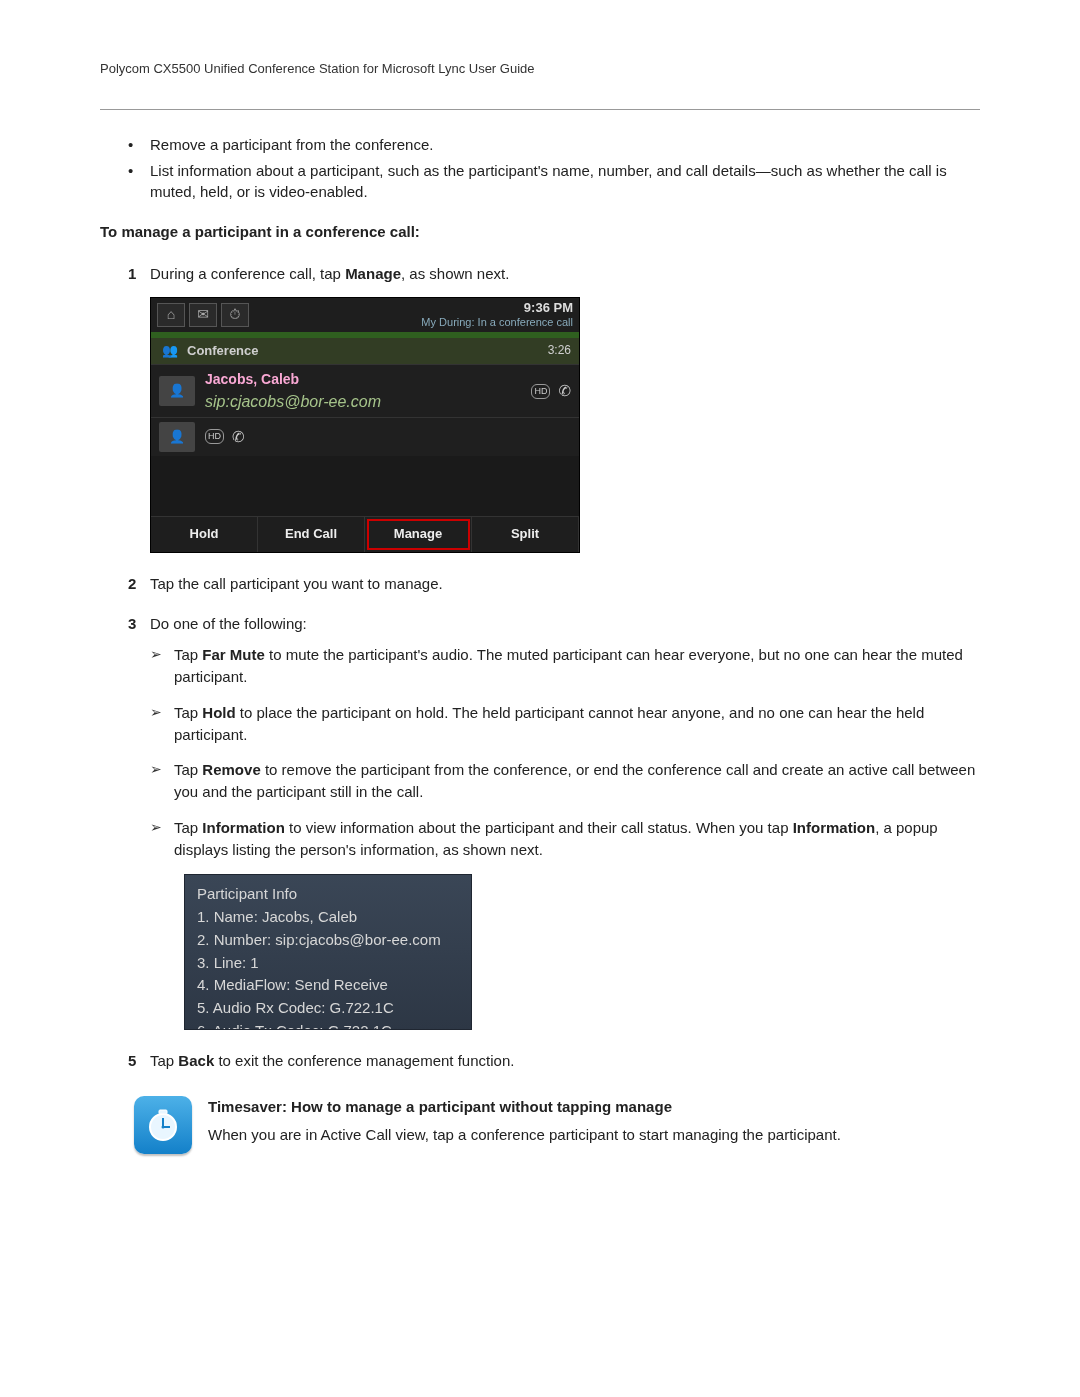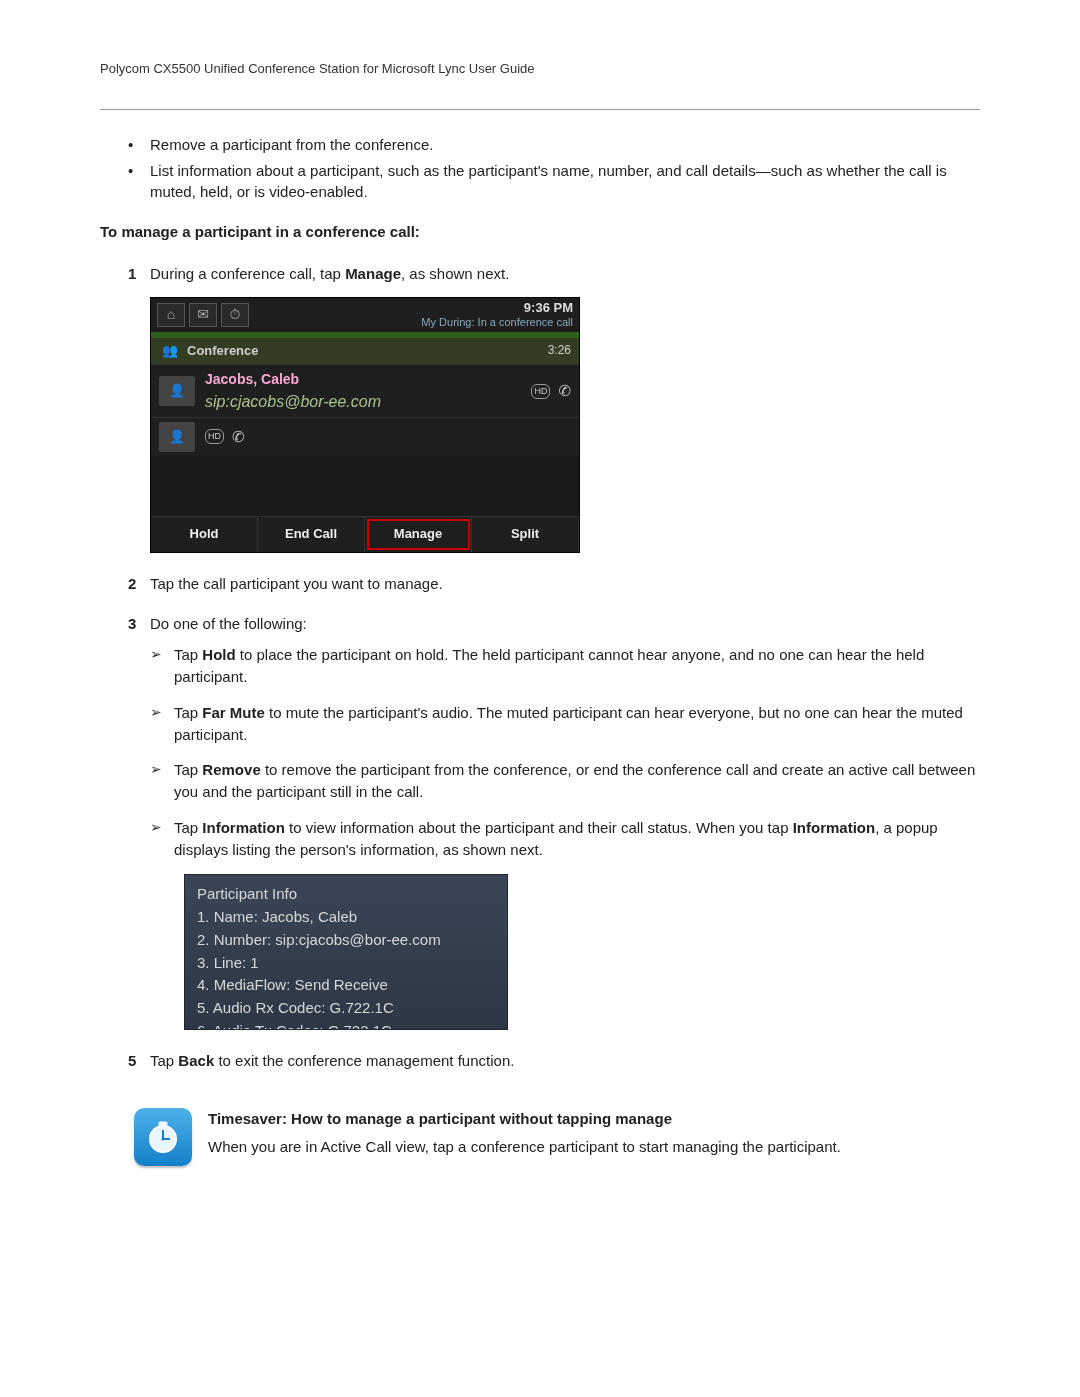--- a/index.html
+++ b/index.html
@@ -174,38 +174,38 @@
     color: #eee;
     border-right: 1px solid #333;
     background: #1e1e1e;
   }
   .conf-btn.sel {
     outline: 2px solid #c00;
     outline-offset: -4px;
   }
   
   .info-shot {
-    width: 324px;
+    width: 288px;
     background: #2d3745;
     background: linear-gradient(#3a4656, #2d3745);
     color: #d7d7d7;
     padding: 8px 12px 0 12px;
     margin: 14px 0 20px 34px;
     font-family: "Segoe UI", Tahoma, sans-serif;
     font-size: 15px;
     border: 1px solid #1f2631;
     overflow: hidden;
     height: 156px;
   }
   .info-shot .ln { margin-bottom: 1px; white-space: nowrap;}
   
   .timesaver {
     display: flex;
     align-items: flex-start;
-    margin: 36px 0 0 34px;
+    margin: 24px 0 0 34px;
   }
   .ts-icon {
     width: 58px; height: 58px;
     border-radius: 10px;
     background: linear-gradient(#4db1e8, #1380c9);
     display: flex; align-items:center; justify-content:center;
     margin-right: 16px;
     box-shadow: 0 2px 2px rgba(0,0,0,.25);
     flex-shrink: 0;
   }
@@ -271,24 +271,24 @@
       </div>
     </div>
   </li>
 
   <li>Tap the call participant you want to manage.</li>
 
   <li class="step3">
     <span>Do one of the following:</span>
     <ol class="arrows">
       <li>
-        <span>Tap </span><span class="bold">Hold</span><span> to place the participant on hold. The held participant cannot hear anyone, and no one can hear the held participant.</span>
+        <span>Tap </span><span class="bold">Far Mute</span><span> to mute the participant's audio. The muted participant can hear everyone, but no one can hear the muted participant.</span>
       </li>
       <li>
-        <span>Tap </span><span class="bold">Far Mute</span><span> to mute the participant's audio. The muted participant can hear everyone, but no one can hear the muted participant.</span>
+        <span>Tap </span><span class="bold">Hold</span><span> to place the participant on hold. The held participant cannot hear anyone, and no one can hear the held participant.</span>
       </li>
       <li>
         <span>Tap </span><span class="bold">Remove</span><span> to remove the participant from the conference, or end the conference call and create an active call between you and the participant still in the call.</span>
       </li>
       <li>
         <span>Tap </span><span class="bold">Information</span><span> to view information about the participant and their call status. When you tap </span><span class="bold">Information</span><span>, a popup displays listing the person's information, as shown next.</span>
       </li>
     </ol>
 
     <div class="info-shot">

